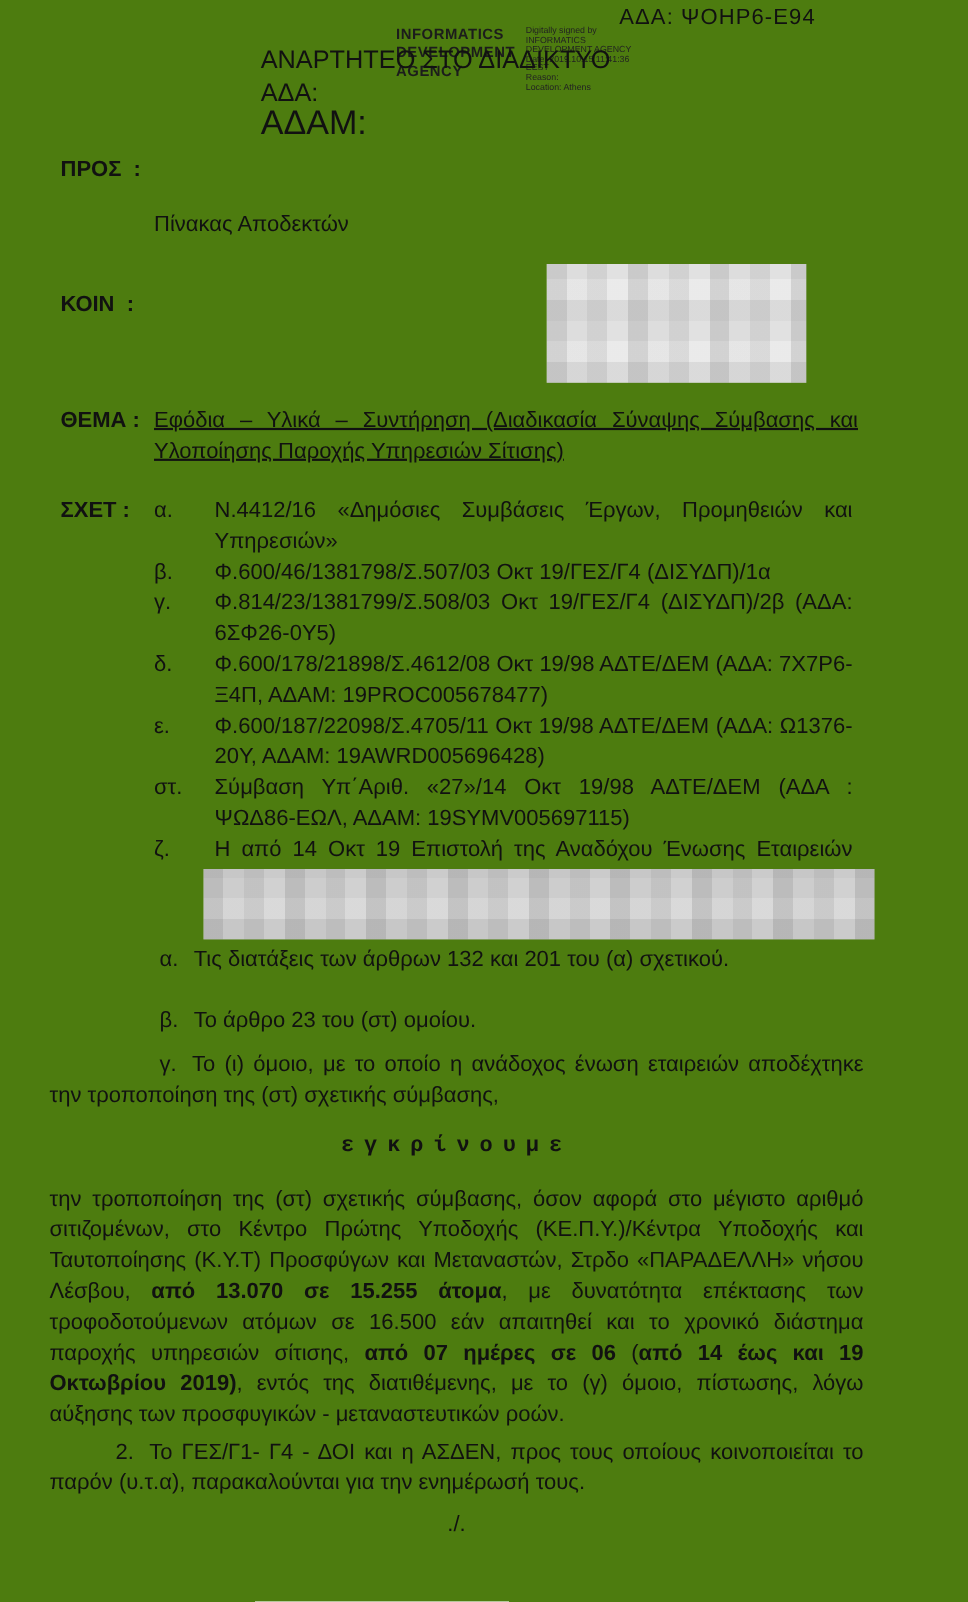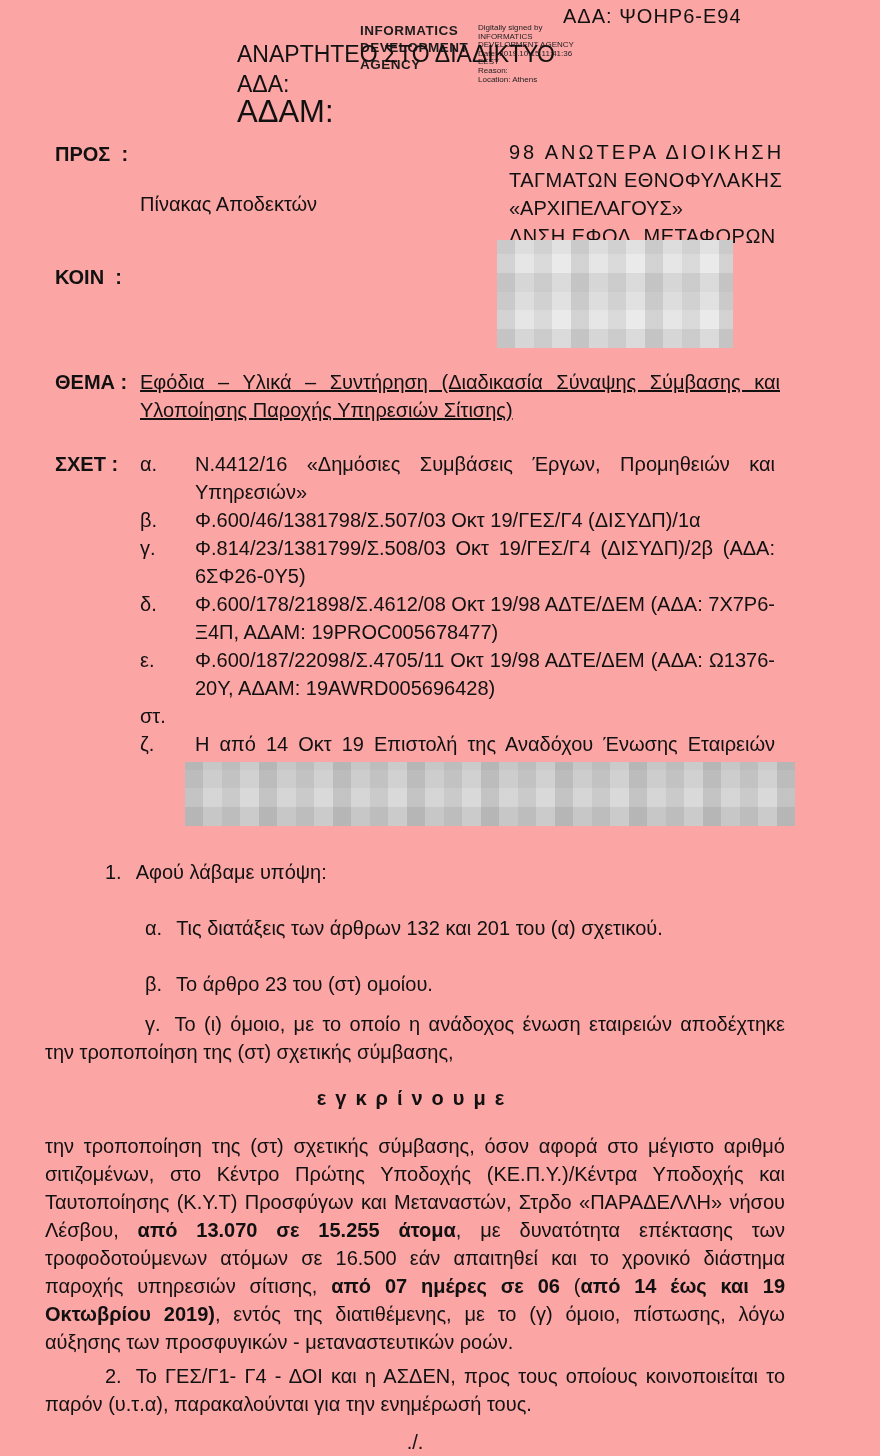--- a/index.html
+++ b/index.html
@@ -1,17 +1,17 @@
 <!DOCTYPE html>
 <html><head>
 <meta charset="utf-8">
 <style>
   html,body{margin:0;padding:0;background:#ffffff;}
   #page{
-    position:relative;width:880px;height:1456px;background:#fca5a5;color:#111;
+    position:relative;width:880px;height:1456px;background:#4d7c0f;color:#111;
     font-family:"Liberation Sans","DejaVu Sans",sans-serif;
     font-size:20px;line-height:28px;overflow:hidden;
   }
   .abs{position:absolute;}
   .b{font-weight:bold;}
   .u{}
   .stretch{text-align-last:justify;}
 
   
   .ada-top{left:563px;top:2px;font-size:20px;letter-spacing:1px;}
@@ -52,21 +52,21 @@
   .ref-letter{width:55px;flex:none;}
   .ref-text{width:580px;text-align:justify;}
 
   
   .body-col{left:45px;top:858px;width:740px;}
   .body-col p{margin:0;}
   .p1{text-indent:60px;margin-bottom:28px !important;}
   .pa{text-indent:100px;margin-bottom:28px !important;}
   .pb{text-indent:100px;margin-bottom:12px !important;}
   .pc{text-indent:100px;text-align:justify;margin-bottom:18px !important;}
-  .approve{text-align:center;font-weight:bold;letter-spacing:9px;margin-bottom:20px !important;}
+  .approve{text-align:center;font-weight:bold;letter-spacing:9px;margin-bottom:20px !important;font-family:Liberation Mono, monospace;}
   .mainpara{text-align:justify;margin-bottom:6px !important;}
   .p2{text-indent:60px;text-align:justify;margin-bottom:10px !important;}
   .num{margin-right:14px;}
   .footer-mark{text-align:center;}
 </style>
 </head>
 <body>
 
 <div id="page">
 
@@ -86,26 +86,20 @@
     <div>Reason:</div>
     <div>Location: Athens</div>
   </div>
 
   <div class="abs notice">ΑΝΑΡΤΗΤΕΟ ΣΤΟ ΔΙΑΔΙΚΤΥΟ</div>
   <div class="abs ada-line">ΑΔΑ:</div>
   <div class="abs adam-line">ΑΔΑΜ:</div>
 
   <div class="abs hlabel pros">ΠΡΟΣ  :</div>
   <div class="abs pros-value">Πίνακας Αποδεκτών</div>
-  <div class="abs addr">
-    <div class="l0">98 ΑΝΩΤΕΡΑ ΔΙΟΙΚΗΣΗ</div>
-    <div class="l1">ΤΑΓΜΑΤΩΝ ΕΘΝΟΦΥΛΑΚΗΣ</div>
-    <div class="l2">«ΑΡΧΙΠΕΛΑΓΟΥΣ»</div>
-    <div class="l3">ΔΝΣΗ ΕΦΟΔ. ΜΕΤΑΦΟΡΩΝ</div>
-  </div>
   <div class="abs hlabel koin">ΚΟΙΝ  :</div>
   <div class="abs redact r1"></div>
 
   <div class="abs hlabel thema">ΘΕΜΑ :</div>
   <div class="abs subject">
     <p>Εφόδια – Υλικά – Συντήρηση (Διαδικασία Σύναψης Σύμβασης και Υλοποίησης Παροχής Υπηρεσιών Σίτισης)</p>
   </div>
 
   <div class="abs hlabel sxet">ΣΧΕΤ :</div>
   <div class="abs refs">
@@ -124,30 +118,30 @@
     <div class="ref-row">
       <div class="ref-letter">δ.</div>
       <div class="ref-text">Φ.600/178/21898/Σ.4612/08 Οκτ 19/98 ΑΔΤΕ/ΔΕΜ (ΑΔΑ: 7Χ7Ρ6-Ξ4Π, ΑΔΑΜ: 19PROC005678477)</div>
     </div>
     <div class="ref-row">
       <div class="ref-letter">ε.</div>
       <div class="ref-text">Φ.600/187/22098/Σ.4705/11 Οκτ 19/98 ΑΔΤΕ/ΔΕΜ (ΑΔΑ: Ω1376-20Υ, ΑΔΑΜ: 19AWRD005696428)</div>
     </div>
     <div class="ref-row">
       <div class="ref-letter">στ.</div>
+      <div class="ref-text">Σύμβαση Υπ΄Αριθ. «27»/14 Οκτ 19/98 ΑΔΤΕ/ΔΕΜ (ΑΔΑ : ΨΩΔ86-ΕΩΛ, ΑΔΑΜ: 19SYMV005697115)</div>
     </div>
     <div class="ref-row">
       <div class="ref-letter">ζ.</div>
       <div class="ref-text u stretch">Η από 14 Οκτ 19 Επιστολή της Αναδόχου Ένωσης Εταιρειών</div>
     </div>
     <div class="redact r2"></div>
   </div>
 
   <div class="abs body-col">
-    <p class="p1"><span class="num">1.</span><span>Αφού λάβαμε  υπόψη:</span></p>
 
     <p class="pa"><span class="num">α.</span><span>Τις διατάξεις των άρθρων 132 και 201 του (α) σχετικού.</span></p>
 
     <p class="pb"><span class="num">β.</span><span>Το άρθρο 23 του (στ) ομοίου.</span></p>
 
     <p class="pc"><span class="num">γ.</span><span>Το (ι) όμοιο, με το οποίο η ανάδοχος ένωση εταιρειών αποδέχτηκε την τροποποίηση της (στ) σχετικής σύμβασης,</span></p>
 
     <p class="approve">εγκρίνουμε</p>
 
     <p class="mainpara"><span>την τροποποίηση της (στ) σχετικής σύμβασης, όσον αφορά στο μέγιστο αριθμό σιτιζομένων, στο Κέντρο Πρώτης Υποδοχής (ΚΕ.Π.Υ.)/Κέντρα Υποδοχής και Ταυτοποίησης (Κ.Υ.Τ) Προσφύγων και Μεταναστών, Στρδο «ΠΑΡΑΔΕΛΛΗ» νήσου Λέσβου, </span><span class="b">από 13.070 σε 15.255 άτομα</span><span>, με δυνατότητα επέκτασης των τροφοδοτούμενων ατόμων σε 16.500 εάν απαιτηθεί και το χρονικό διάστημα παροχής υπηρεσιών σίτισης, </span><span class="b">από 07 ημέρες σε 06</span><span> (</span><span class="b">από 14 έως και 19 Οκτωβρίου 2019)</span><span>, εντός της διατιθέμενης, με το (γ) όμοιο, πίστωσης, λόγω αύξησης των προσφυγικών - μεταναστευτικών ροών.</span></p>

